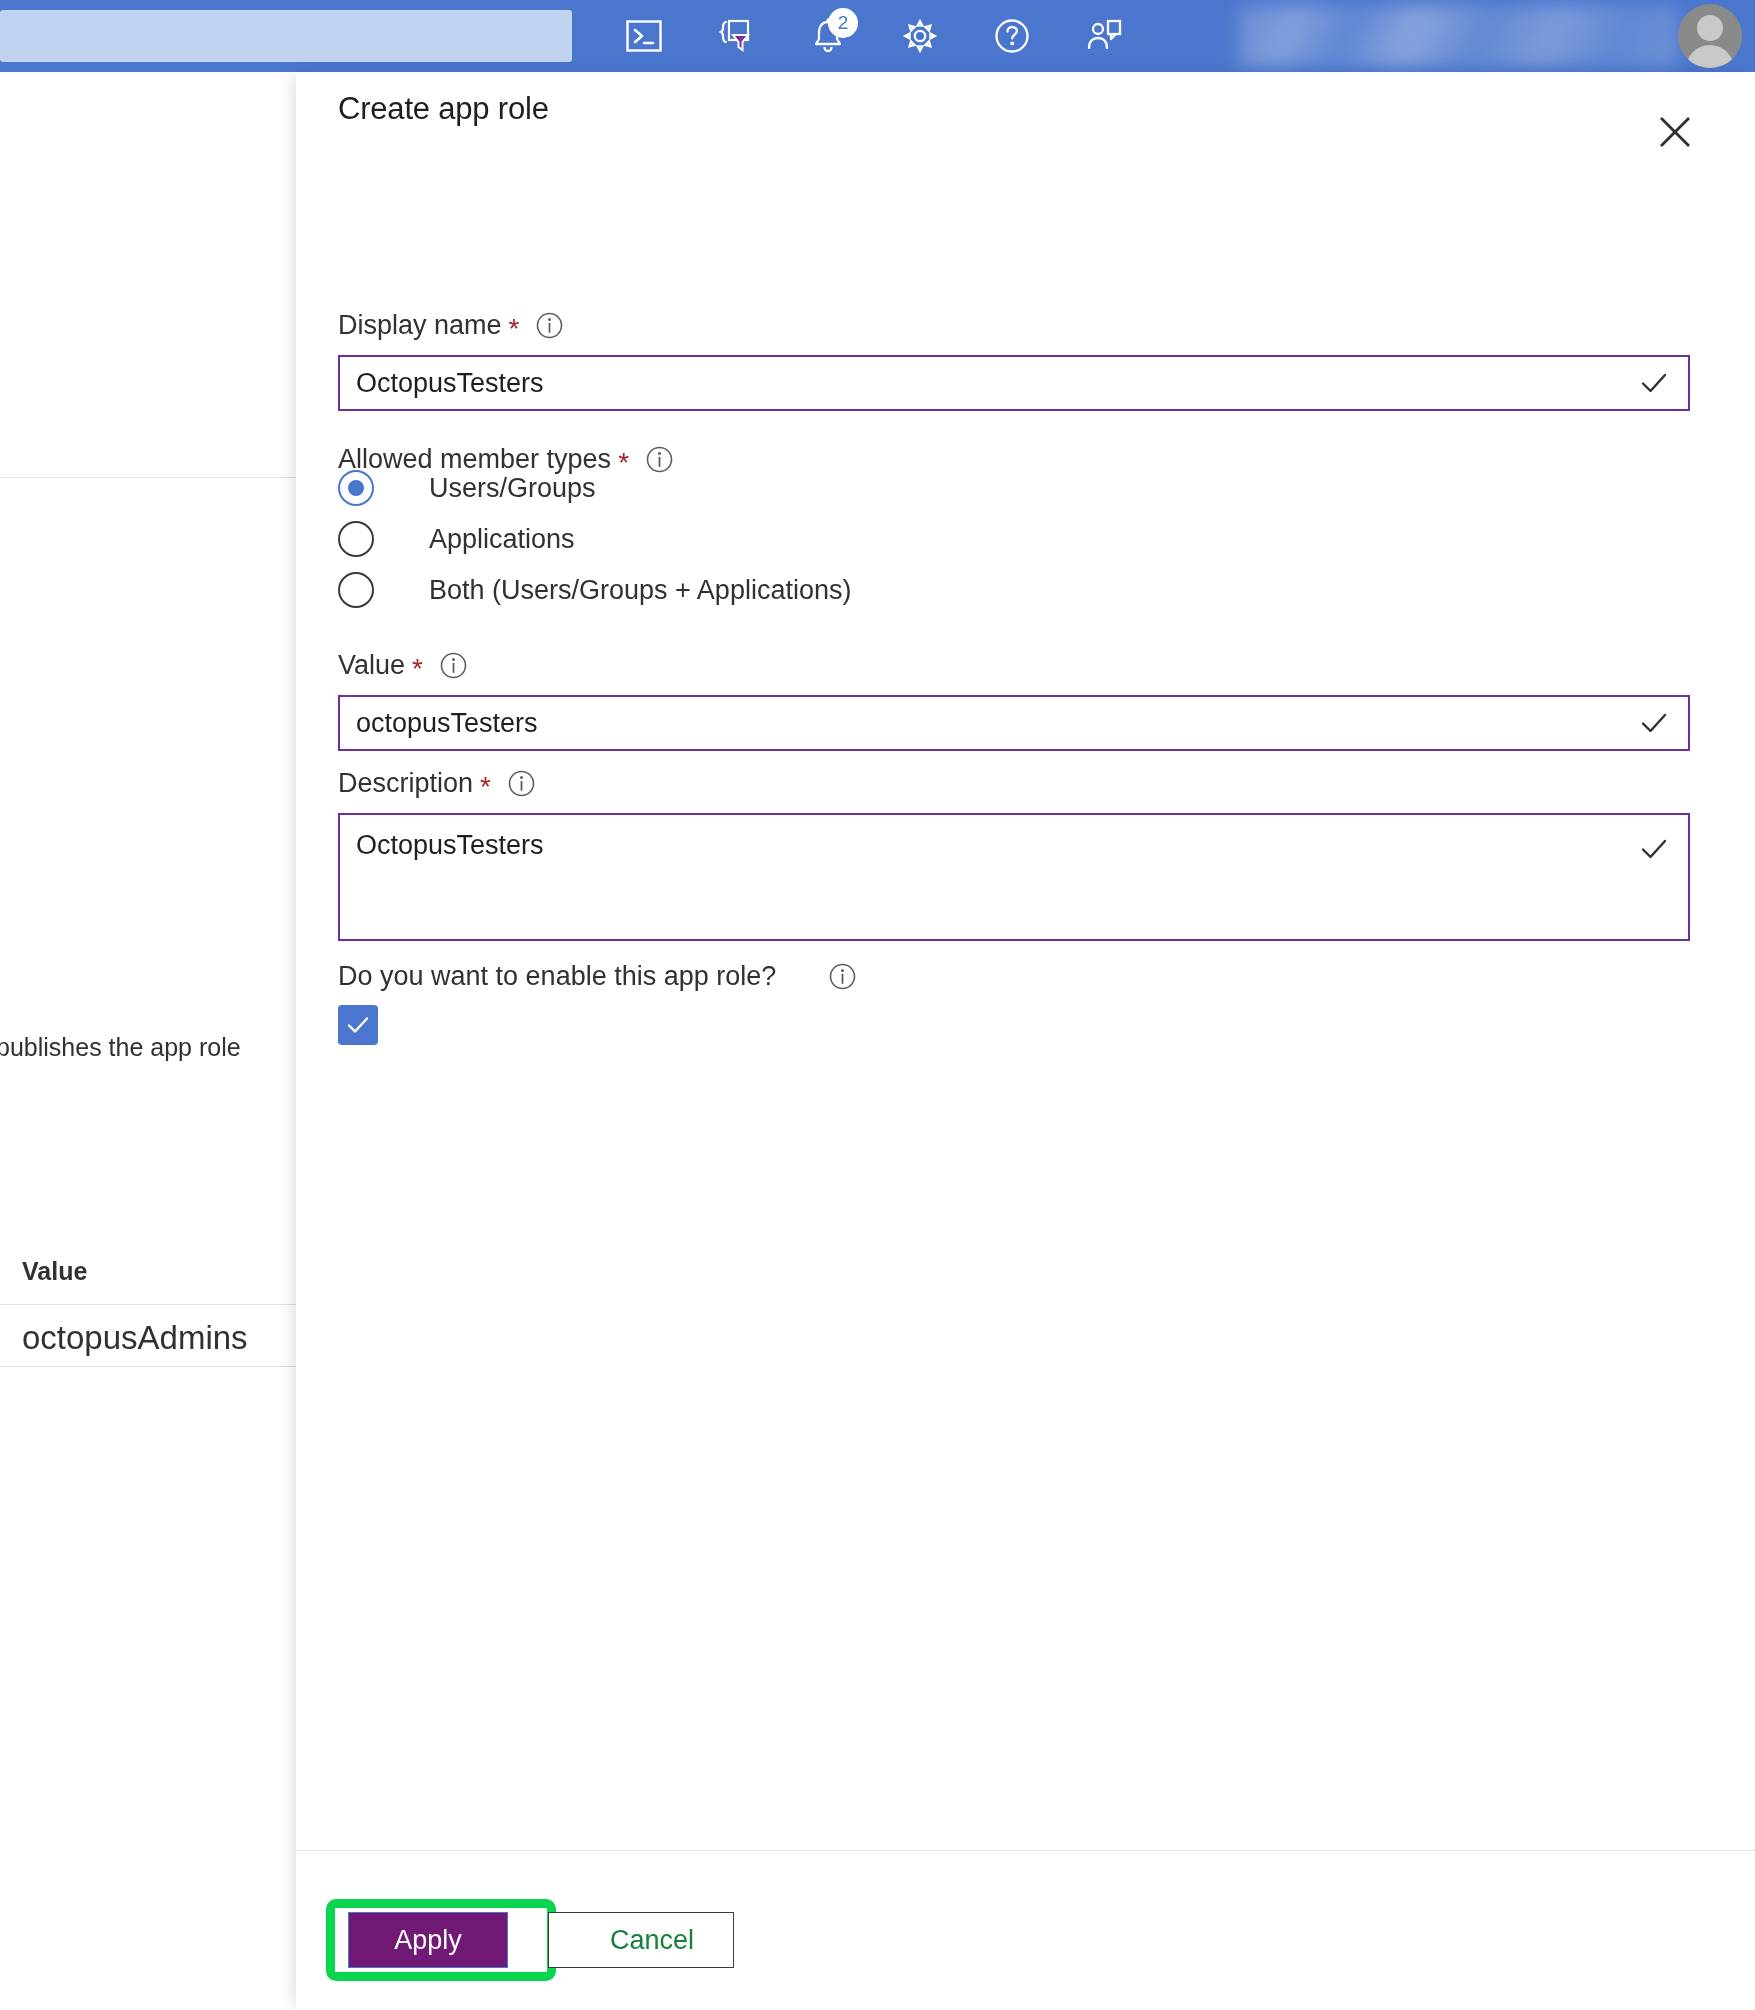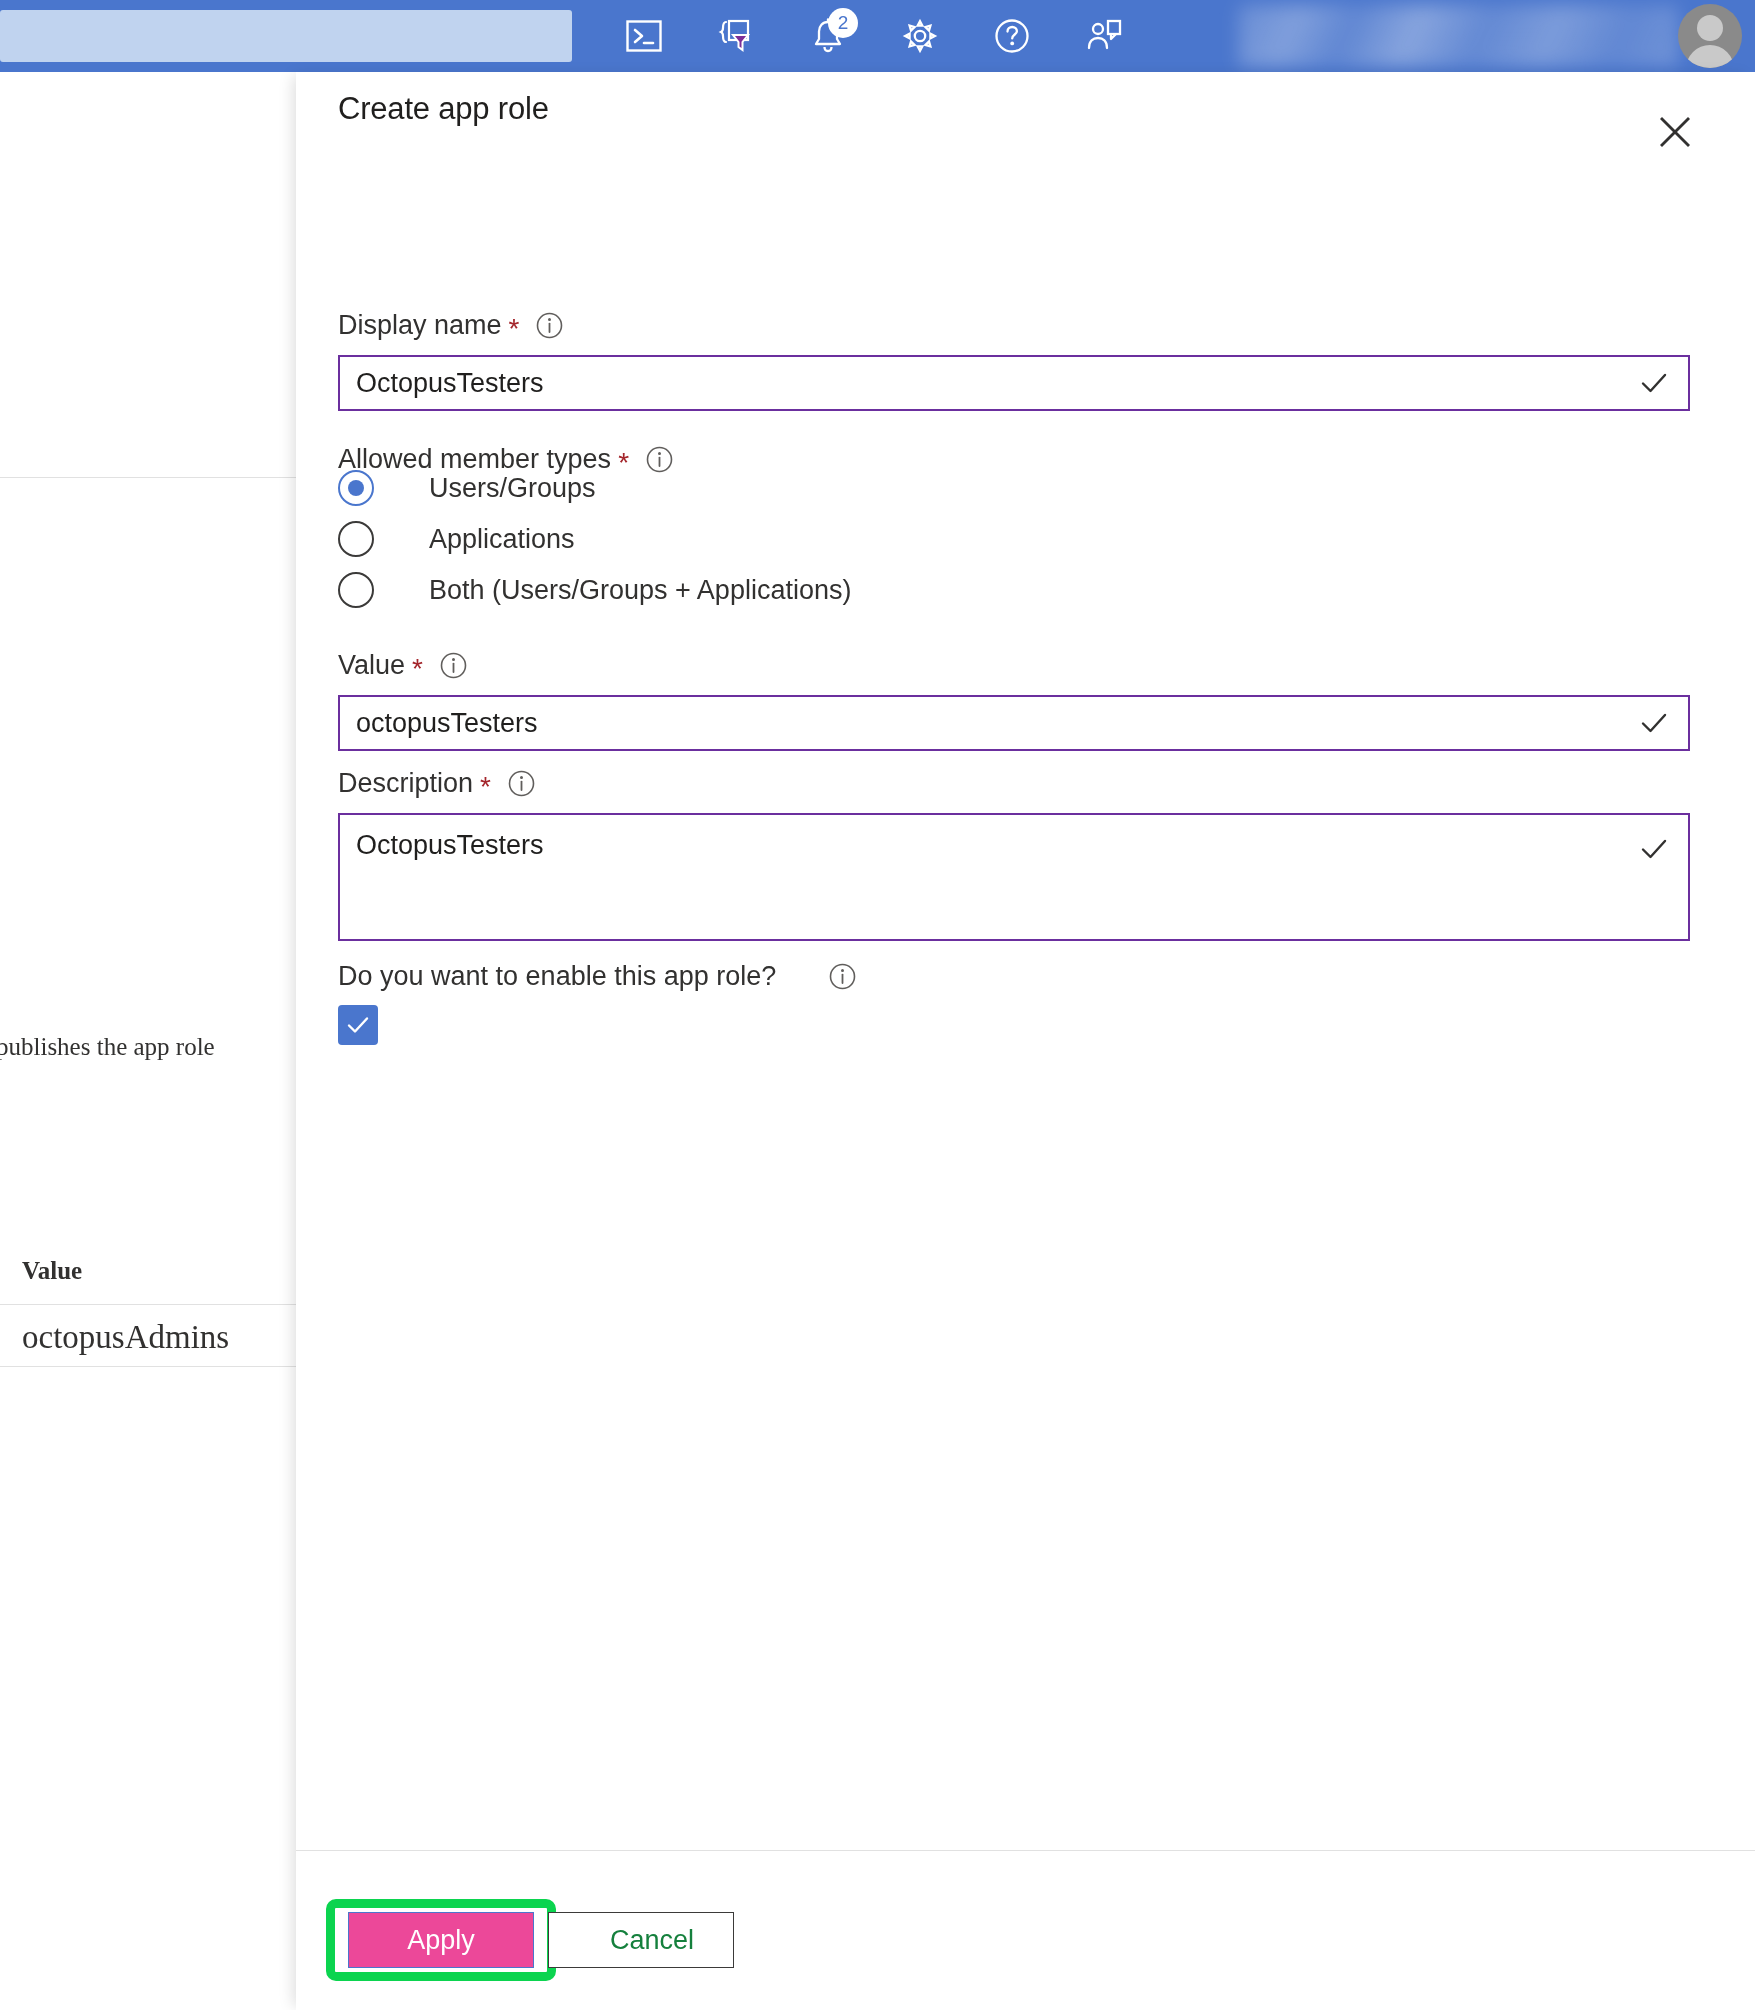--- a/index.html
+++ b/index.html
@@ -127,21 +127,20 @@
     background: #ffffff;
   }
 
   .bg-card {
     position: absolute;
     left: 0; top: 405px;
     width: 296px;
     bottom: 38px;
     background: #ffffff;
     border-top: 1px solid #e1e1e1;
-    font-family: Liberation Serif, serif;
   }
 
   .bg-desc {
     position: absolute;
     left: -4px;
     top: 555px;
     width: 300px;
     font-size: 25px;
     color: #323130;
     white-space: nowrap;
@@ -366,22 +365,22 @@
     height: 56px;
     display: flex;
     align-items: center;
     justify-content: center;
     font-size: 27px;
     cursor: pointer;
     user-select: none;
   }
   .btn-primary {
     left: 52px; top: 61px;
-    width: 186px;
-    background: #ec4899;
+    width: 160px;
+    background: #701a75;
     color: #ffffff;
     border: 1px solid #4a76cd;
   }
   .btn-secondary {
     left: 252px; top: 61px;
     width: 186px;
     background: #ffffff;
     color: #15803d;
     border: 1px solid #3b3a39;
     padding-left: 22px;

